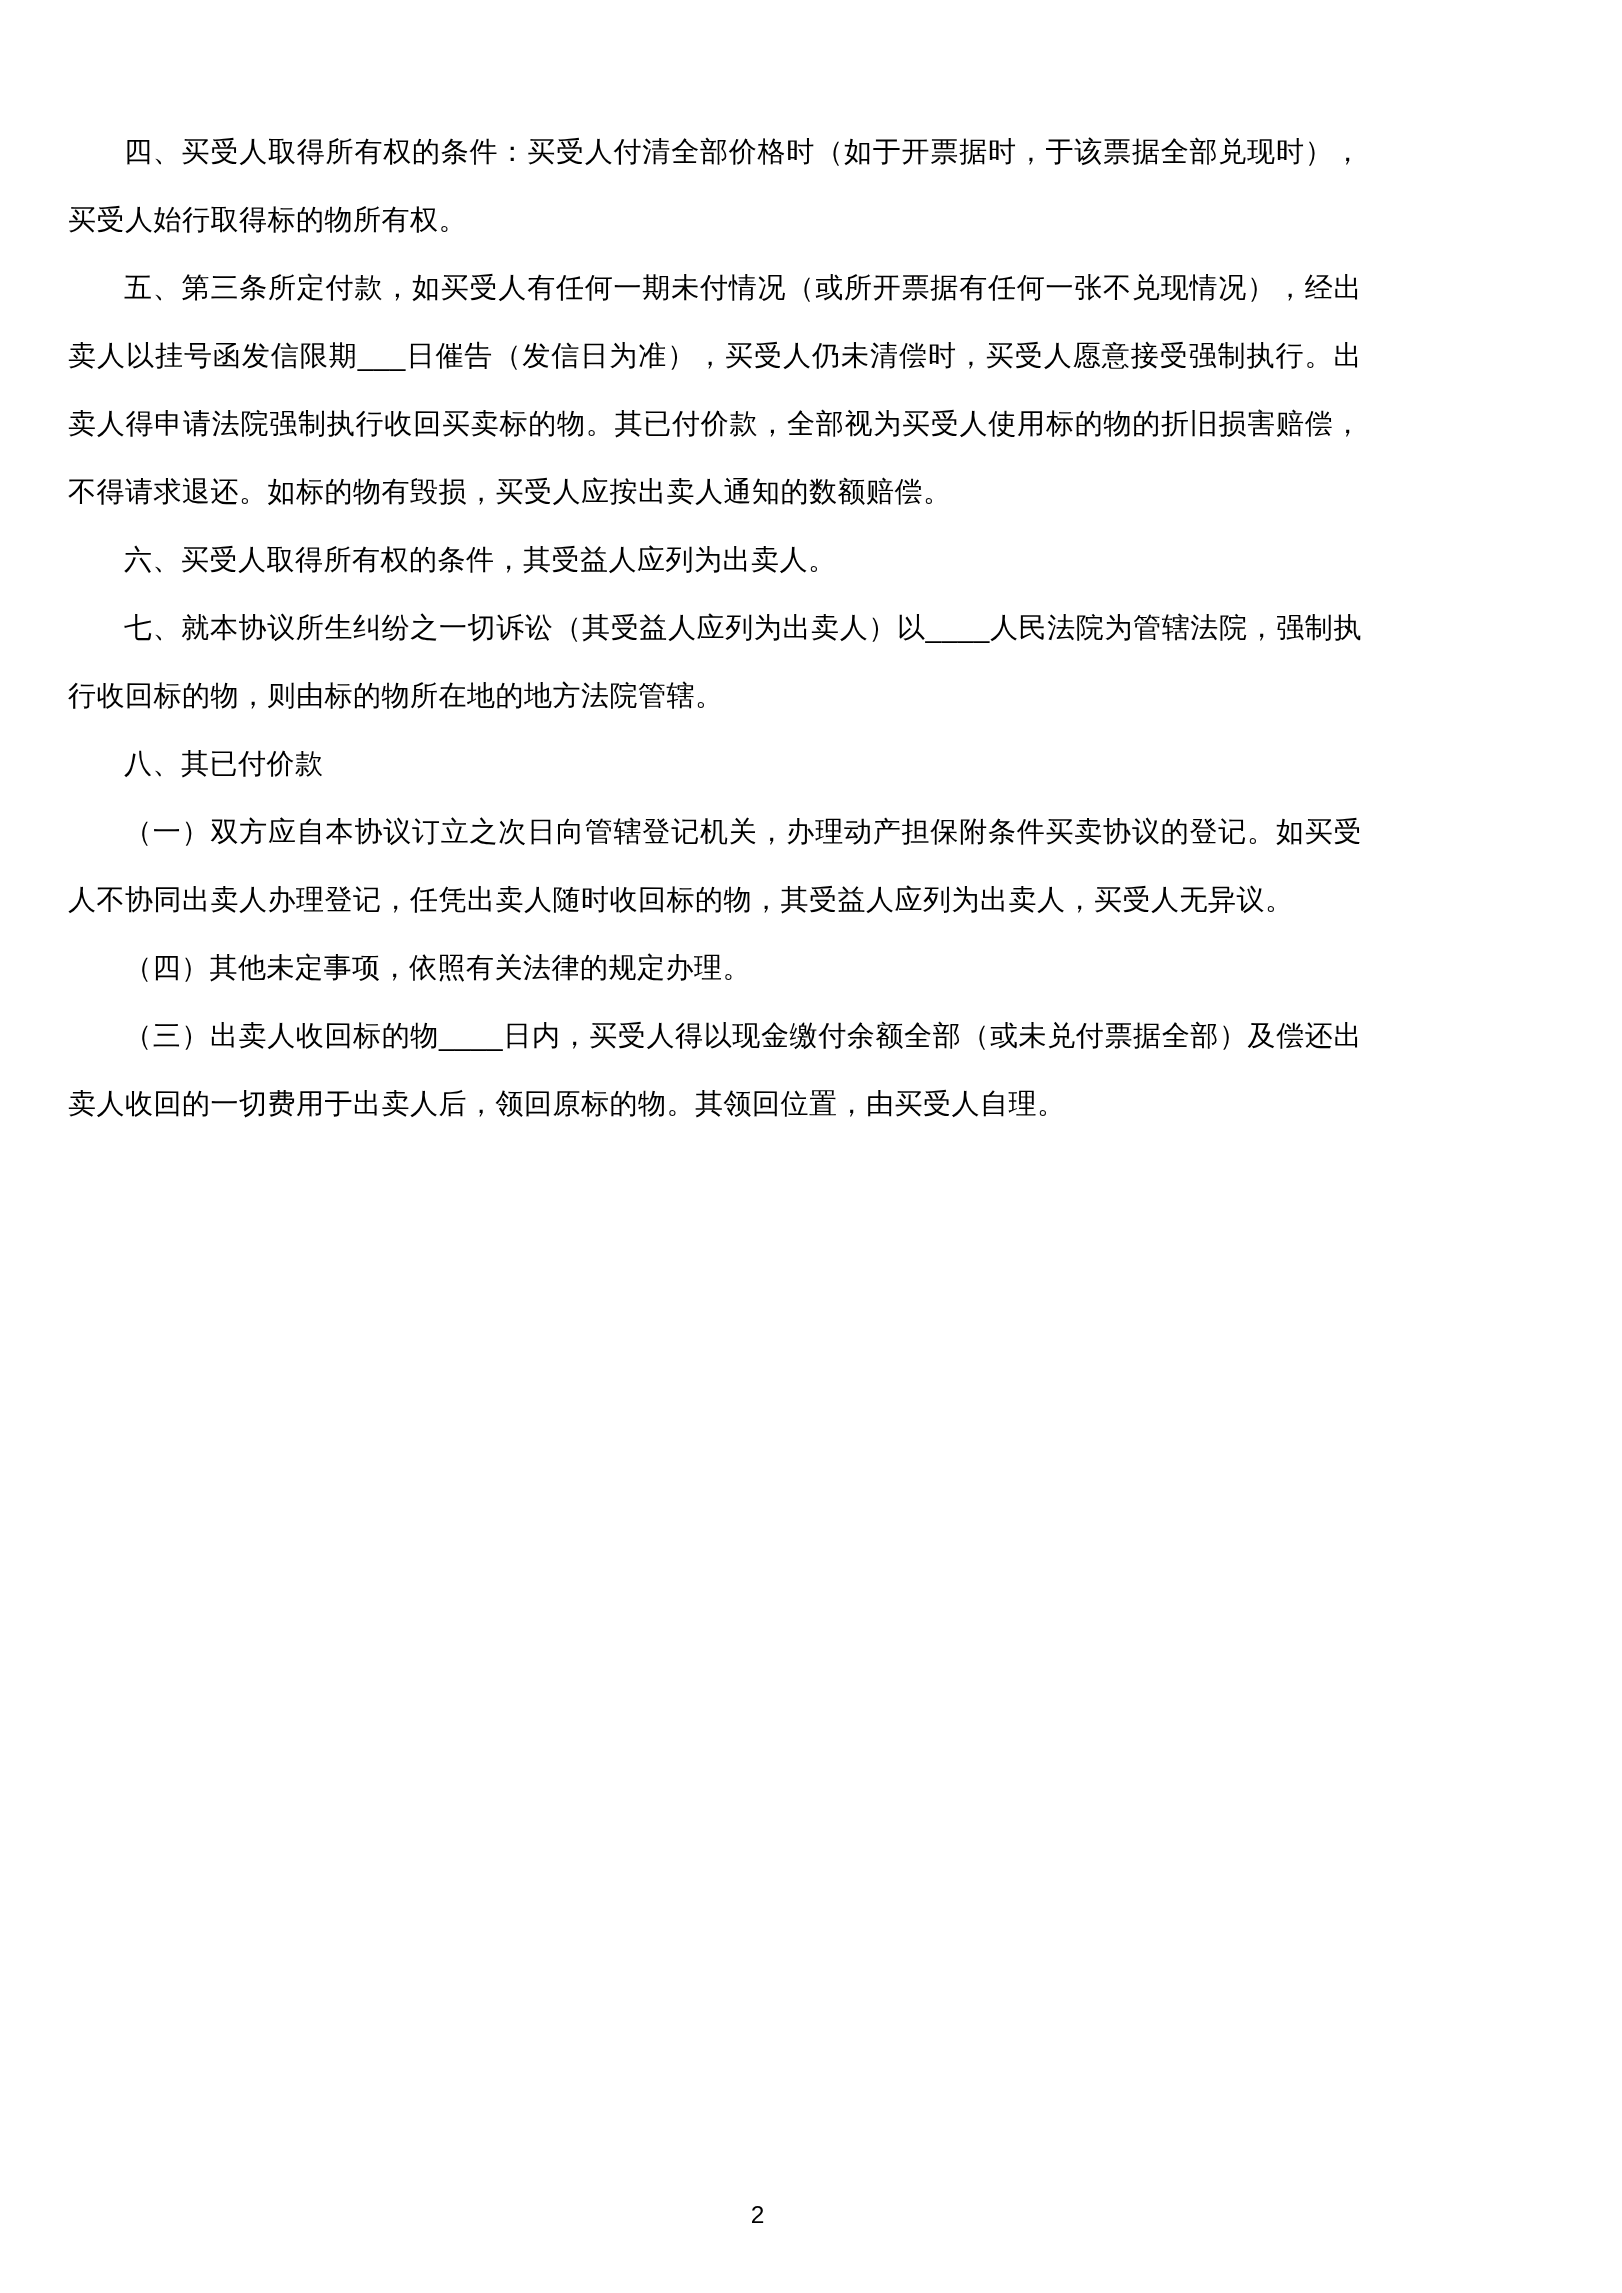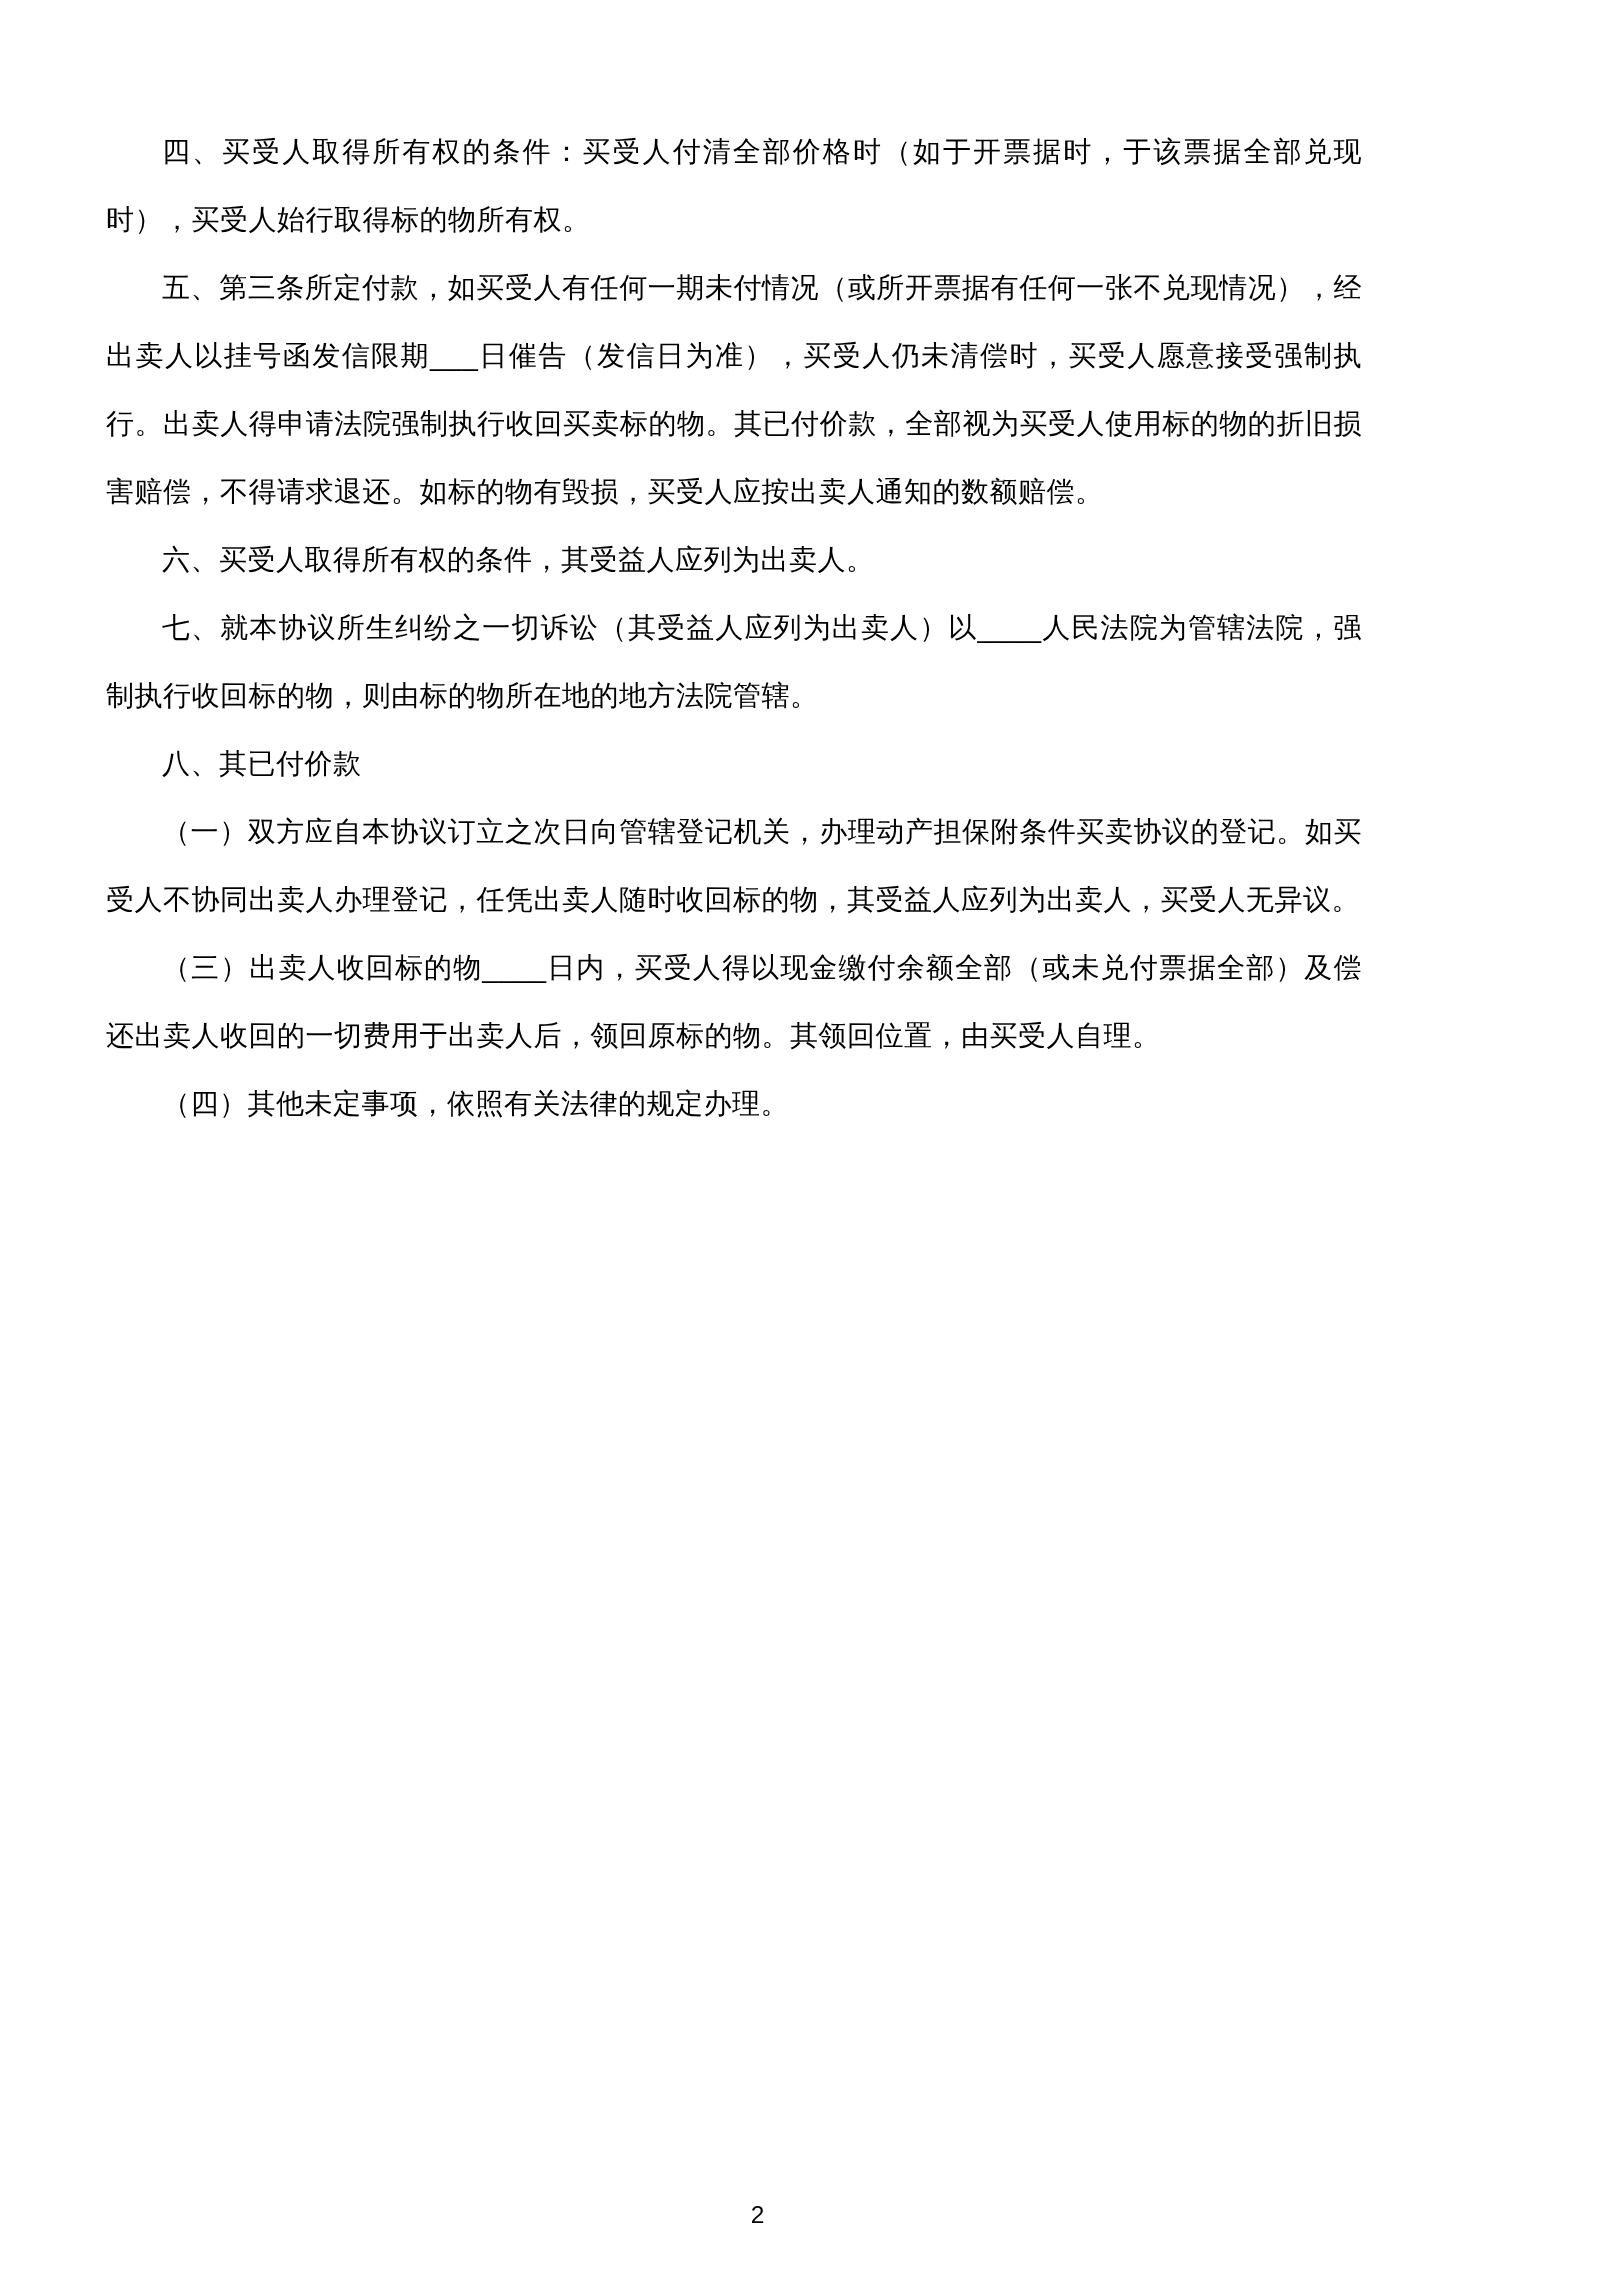--- a/index.html
+++ b/index.html
@@ -15,21 +15,21 @@
     color: #000000;
   }
   .page {
     position: absolute;
     top: 0;
     left: 0;
     width: 1515px;
     height: 2294px;
     background: #ffffff;
     box-sizing: border-box;
-    padding: 118px 153px 0 106px;
+    padding: 118px 153px 0 68px;
   }
   .doc-body p {
     margin: 0;
     font-size: 28px;
     line-height: 68px;
     text-align: justify;
     text-indent: 2em;
     letter-spacing: 0.5px;
     word-break: break-all;
   }
@@ -47,18 +47,18 @@
 <body>
 
 <div class="page">
   <div class="doc-body">
     <p>四、买受人取得所有权的条件：买受人付清全部价格时（如于开票据时，于该票据全部兑现时），买受人始行取得标的物所有权。</p>
     <p>五、第三条所定付款，如买受人有任何一期未付情况（或所开票据有任何一张不兑现情况），经出卖人以挂号函发信限期___日催告（发信日为准），买受人仍未清偿时，买受人愿意接受强制执行。出卖人得申请法院强制执行收回买卖标的物。其已付价款，全部视为买受人使用标的物的折旧损害赔偿，不得请求退还。如标的物有毁损，买受人应按出卖人通知的数额赔偿。</p>
     <p>六、买受人取得所有权的条件，其受益人应列为出卖人。</p>
     <p>七、就本协议所生纠纷之一切诉讼（其受益人应列为出卖人）以____人民法院为管辖法院，强制执行收回标的物，则由标的物所在地的地方法院管辖。</p>
     <p>八、其已付价款</p>
     <p>（一）双方应自本协议订立之次日向管辖登记机关，办理动产担保附条件买卖协议的登记。如买受人不协同出卖人办理登记，任凭出卖人随时收回标的物，其受益人应列为出卖人，买受人无异议。</p>
+    <p>（四）其他未定事项，依照有关法律的规定办理。</p>
     <p>（三）出卖人收回标的物____日内，买受人得以现金缴付余额全部（或未兑付票据全部）及偿还出卖人收回的一切费用于出卖人后，领回原标的物。其领回位置，由买受人自理。</p>
-    <p>（四）其他未定事项，依照有关法律的规定办理。</p>
   </div>
   <div class="page-footer">2</div>
 </div>
 
 
 </body></html>

